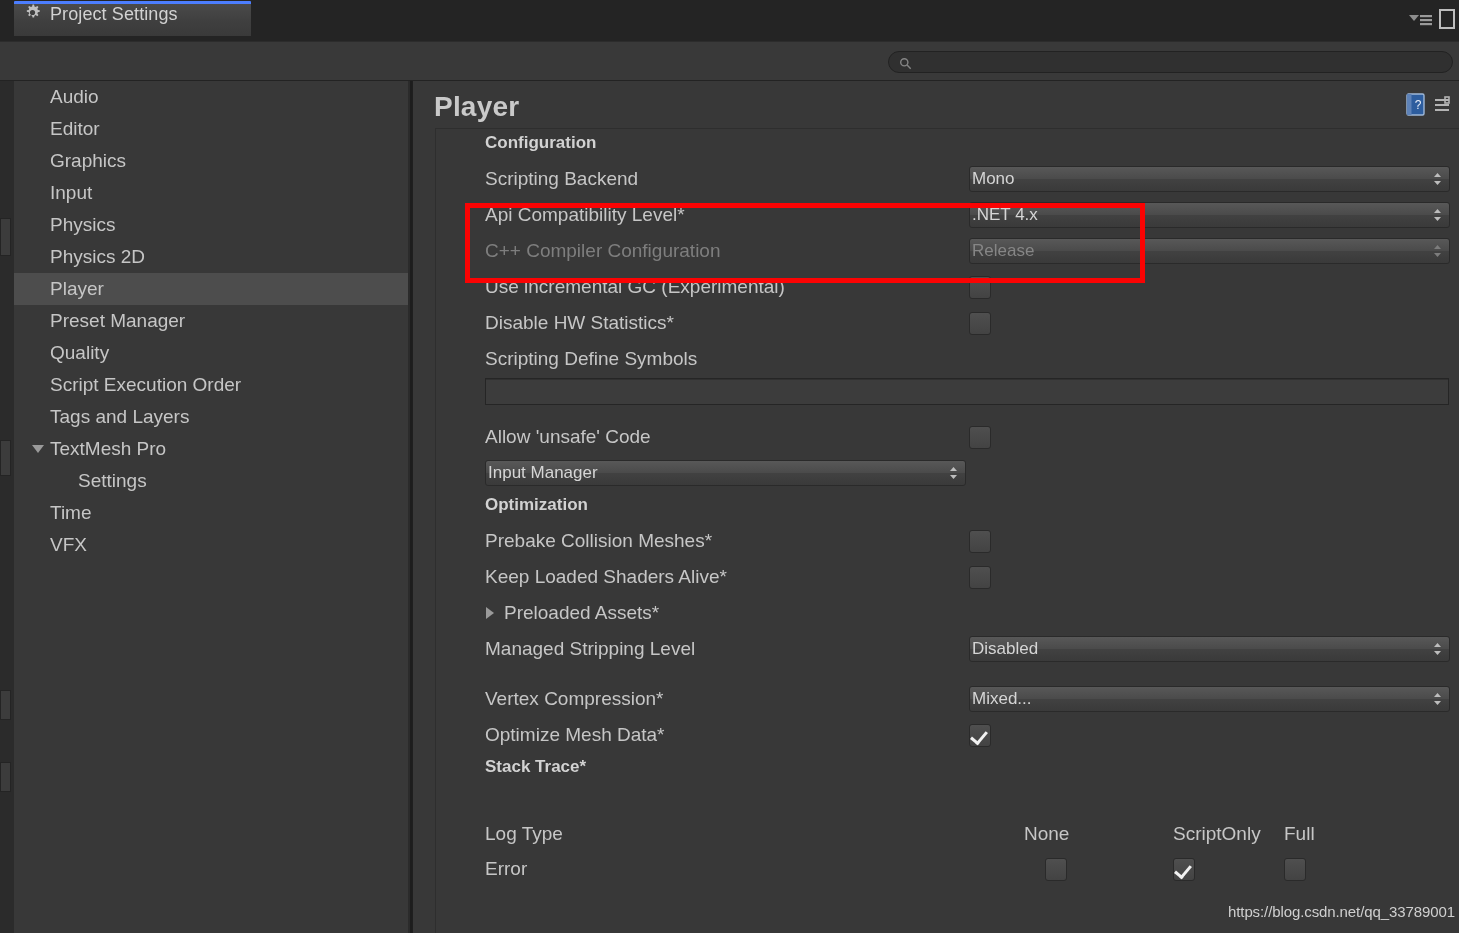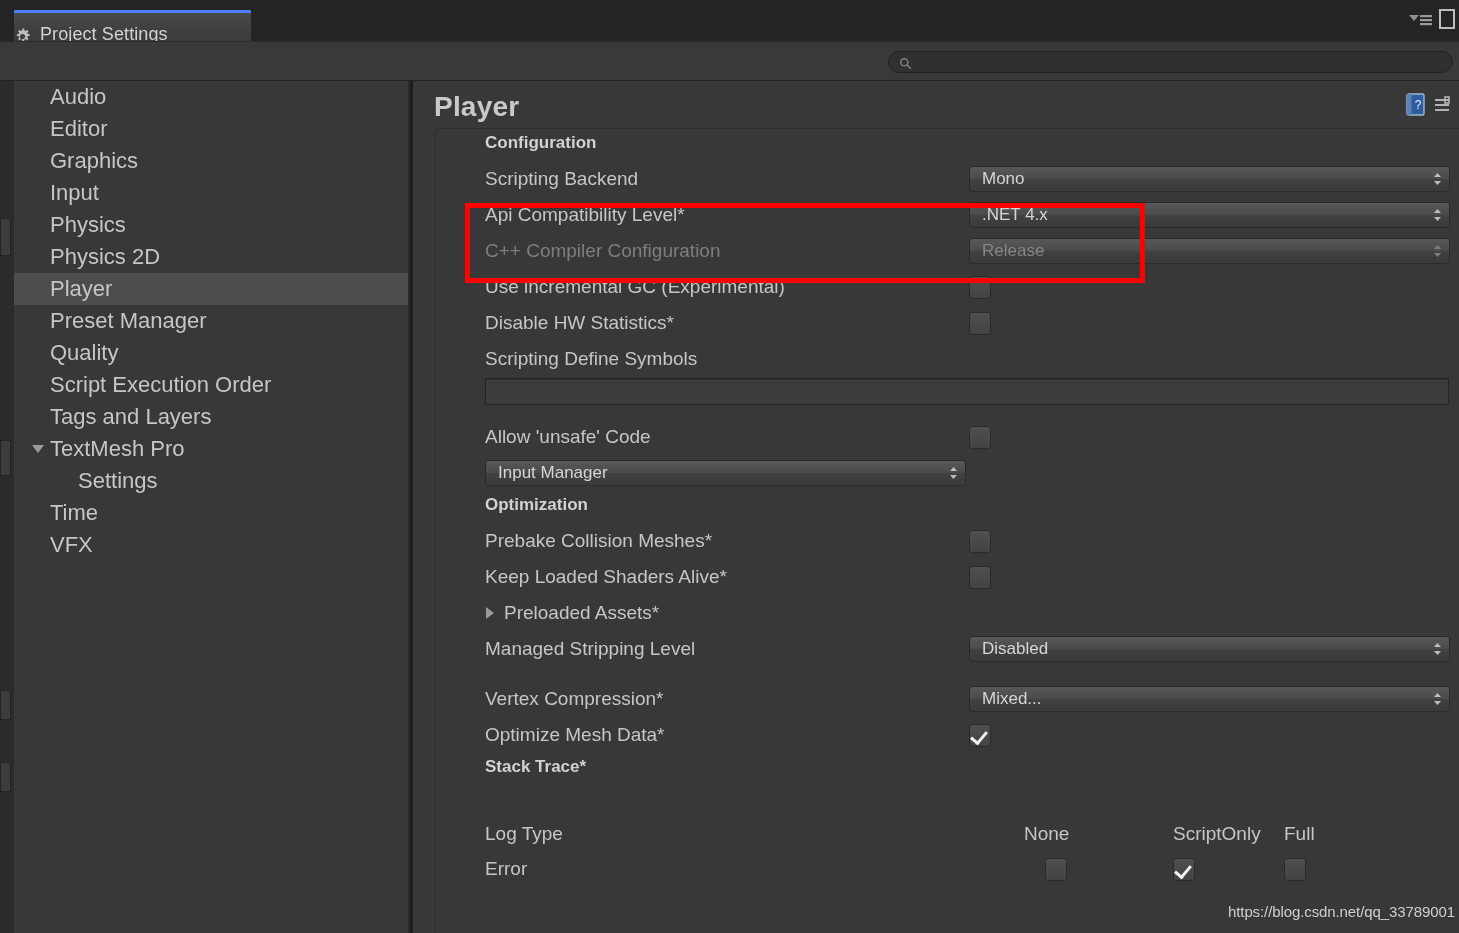--- a/index.html
+++ b/index.html
@@ -35,28 +35,28 @@
 
   
   .tabstrip {
     position: absolute;
     left: 0; top: 0;
     width: 1459px; height: 41px;
     background: #242424;
   }
   .tab {
     position: absolute;
-    left: 14px; top: 10px;
+    left: 14px; top: 1px;
     width: 237px; height: 35px;
     background: linear-gradient(180deg, #4a4a4a 0%, #3f3f3f 55%, #3a3a3a 100%);
     border-top: 3px solid #4c7eff;
     box-sizing: border-box;
     display: flex;
-    align-items: flex-end;
-    padding-left: 0;
+    align-items: flex-start;
+    padding-left: 10px;
     border-radius: 1px 1px 0 0;
   }
   .tab-gear {
     width: 17px; height: 17px;
     margin-right: 9px;
     flex: 0 0 auto;
   }
   .tab-label {
     font-size: 18px;
     color: #d2d2d2;
@@ -112,21 +112,21 @@
     left: 14px; top: 81px;
     width: 394px; height: 852px;
     background: #383838;
     overflow: hidden;
   }
   .sb-item {
     height: 32px;
     display: flex;
     align-items: center;
     padding-left: 36px;
-    font-size: 22px;
+    font-size: 19px;
     color: #c6c6c6;
     position: relative;
     box-sizing: border-box;
   }
   .sb-item.selected { background: #4d4d4d; }
   .sb-item.child { padding-left: 64px; }
   .sb-arrow {
     position: absolute;
     left: 18px; top: 50%;
     transform: translateY(-50%);
@@ -230,21 +230,21 @@
   .dropdown {
     position: relative;
     height: 26px;
     width: 481px;
     background: linear-gradient(180deg, #585858 0%, #4b4b4b 48%, #414141 52%, #3a3a3a 100%);
     border: 1px solid #2a2a2a;
     border-radius: 3px;
     box-sizing: border-box;
     display: flex;
     align-items: center;
-    padding-left: 12px;
+    padding-left: 2px;
     font-size: 17px;
     color: #d5d5d5;
   }
   .dropdown.dim { color: #868686; }
   .dd-arrows {
     position: absolute;
     right: 7px; top: 50%;
     transform: translateY(-50%);
     width: 9px; height: 16px;
   }

